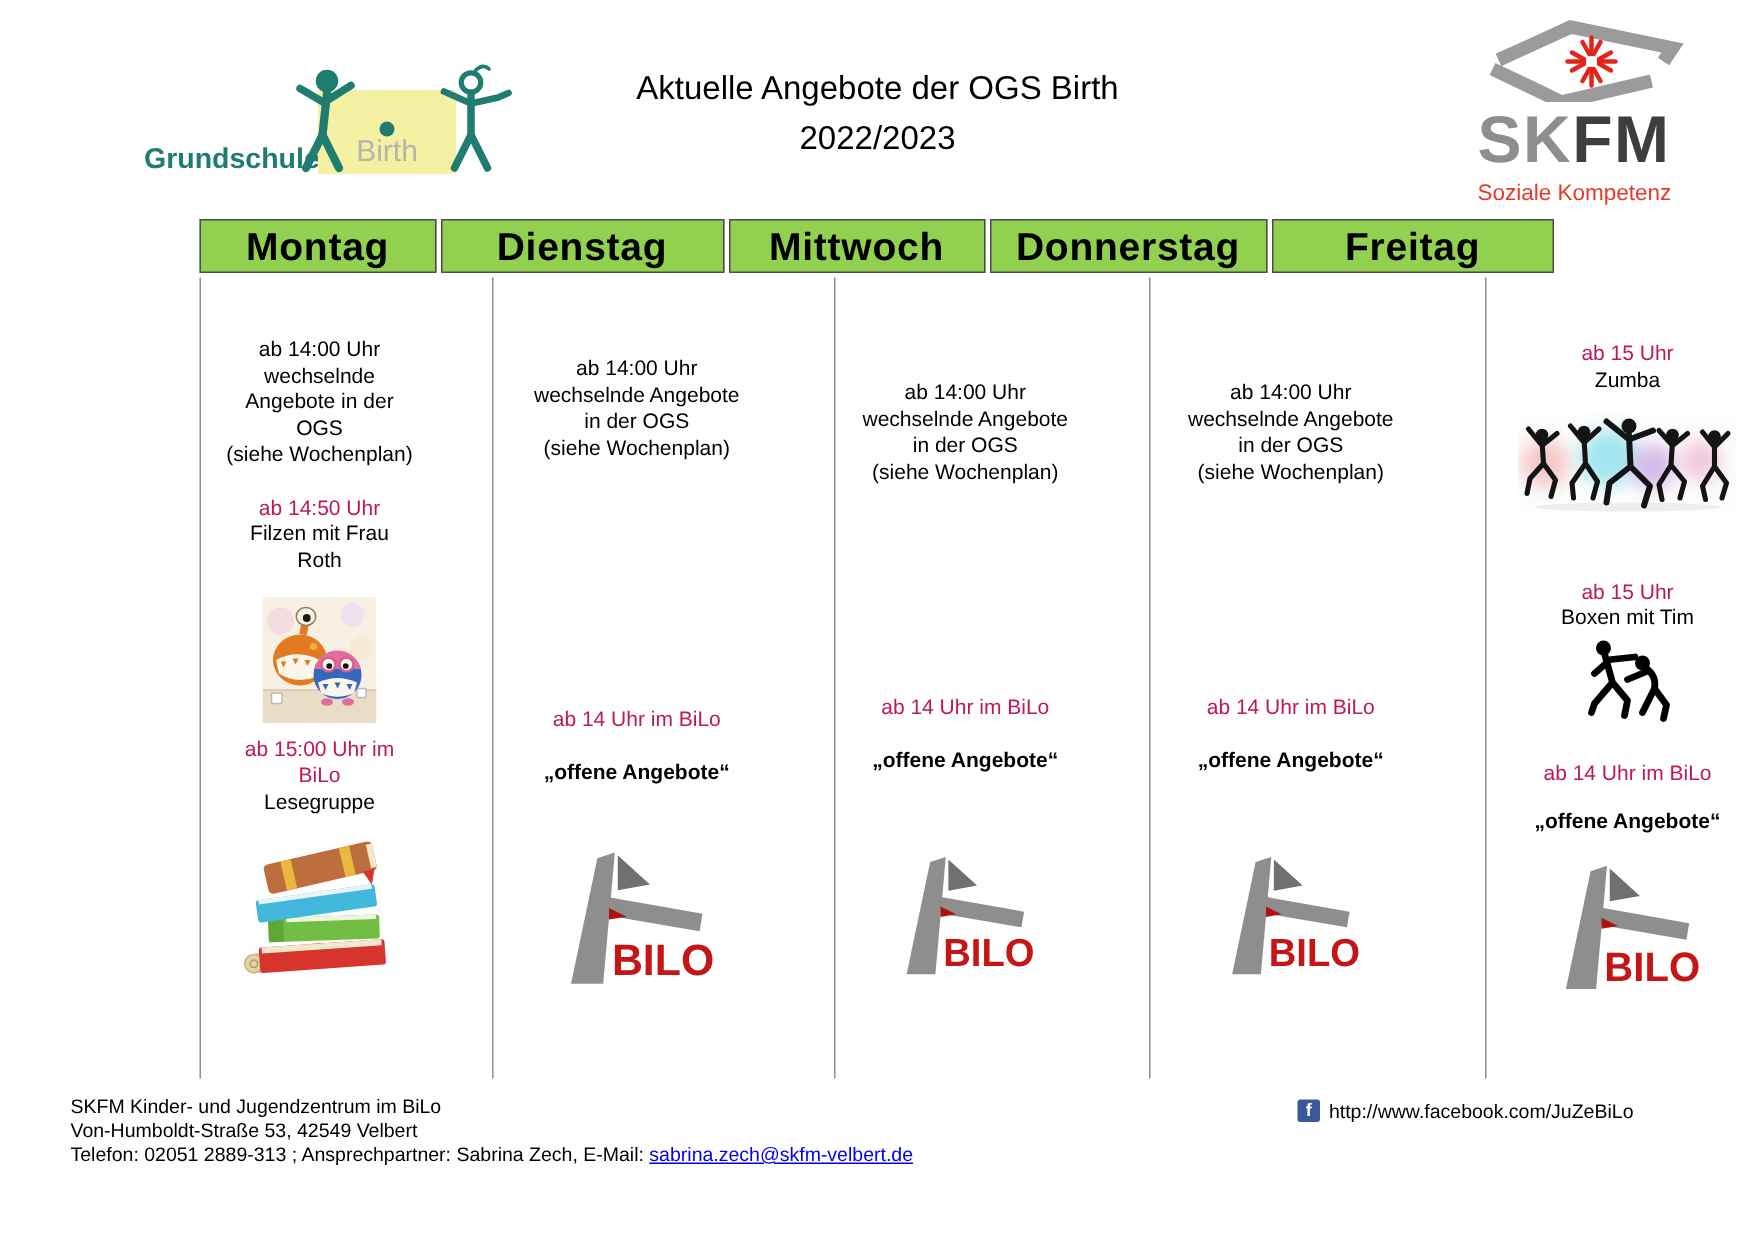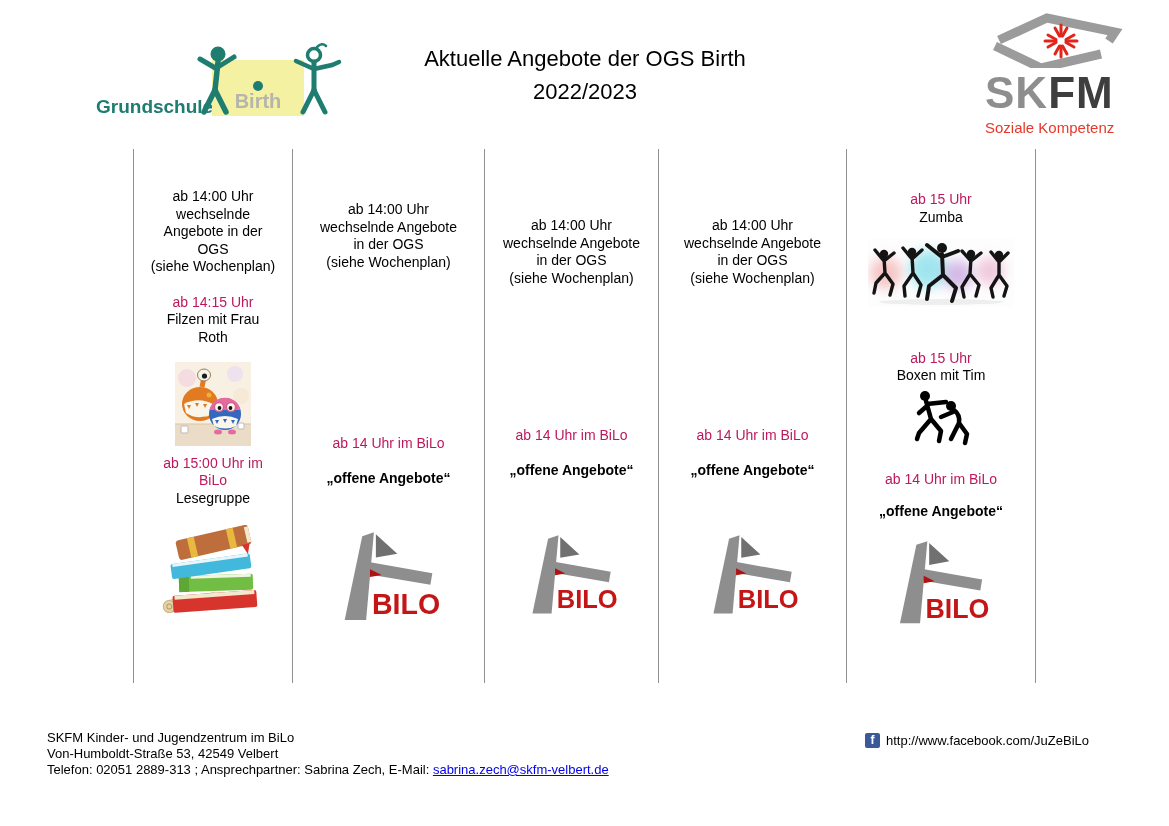--- a/index.html
+++ b/index.html
@@ -4,42 +4,42 @@
 <style>
   html,body{margin:0;padding:0;background:#fff;}
   .page{position:relative;width:1169px;height:826px;background:#ffffff;
         font-family:"Liberation Sans",sans-serif;color:#000;overflow:hidden;}
 
   
   .school-logo{position:absolute;left:96px;top:44px;width:250px;height:86px;}
   .school-name{position:absolute;left:0;top:52px;font-size:19px;font-weight:bold;color:#1F7C70;}
   .banner{position:absolute;left:116px;top:16px;width:92px;height:56px;background:#F5F1A2;}
   .banner-dot{position:absolute;left:50%;top:21px;margin-left:-5px;width:10px;height:10px;border-radius:50%;background:#1F7C70;}
-  .banner-text{position:absolute;left:0;right:0;bottom:3px;text-align:center;font-size:20px;font-weight:bold;color:#B5B5AD;}
+  .banner-text{position:absolute;left:0;right:0;bottom:3px;text-align:center;font-size:20px;font-weight:normal;color:#B5B5AD;}
   .figures-svg{position:absolute;left:100px;top:-2px;width:150px;height:88px;}
 
   .title{position:absolute;left:335px;top:42px;width:500px;text-align:center;
          font-size:22px;font-weight:normal;line-height:33px;}
 
   .skfm{position:absolute;left:985px;top:10px;width:160px;}
   .skfm-name{font-size:44px;font-weight:bold;letter-spacing:1px;line-height:38px;margin-top:2px;}
   .skfm-sk{color:#8E8E8E;}
   .skfm-fm{color:#3E3E3E;}
   .skfm-tagline{font-size:15px;font-weight:normal;color:#E8382B;margin-top:7px;}
 
   
   .wtable{position:absolute;left:133px;top:146px;width:903px;}
   .thead,.tbody{display:grid;grid-template-columns:159px 192px 174px 188px 190px;}
   .thead{height:36px;}
   .th{margin:0 1.5px;background:#92D050;border:1px solid #4d4d4d;
       display:flex;align-items:center;justify-content:center;
       font-size:26px;font-weight:bold;letter-spacing:0.5px;}
   .th:first-child{margin-left:0;}
   .th:last-child{margin-right:0;}
-  .tbody{height:534px;margin-top:3px;}
+  .tbody{height:534px;margin-top:3px;gap:36px;}
   .col{border-left:1px solid #909090;text-align:center;font-size:14px;line-height:17.5px;}
   .col:last-child{border-right:1px solid #909090;}
   .red{color:#be185d;}
   .bold{font-weight:bold;}
   .pre{white-space:pre-line;}
 
   .m-ogs{margin-top:39px;}
   .m-filzen{margin-top:18px;}
   .m-felt{margin-top:16px;}
   .m-lese{margin-top:4px;}
@@ -126,31 +126,38 @@
         <path d="M5,0 L16,0"></path>
           <path d="M13,-6 L5,-1.5"></path>
           <path d="M13,6 L5,1.5"></path>
       </g>
     </svg>
     <div class="skfm-name"><span class="skfm-sk">SK</span><span class="skfm-fm">FM</span></div>
     <div class="skfm-tagline">Soziale Kompetenz</div>
   </div>
 
   <div class="wtable">
+    <div class="thead">
+      <div class="th">Montag</div>
+      <div class="th">Dienstag</div>
+      <div class="th">Mittwoch</div>
+      <div class="th">Donnerstag</div>
+      <div class="th">Freitag</div>
+    </div>
 
     <div class="tbody">
 
       <div class="col">
         <div class="pre m-ogs">ab 14:00 Uhr
 wechselnde
 Angebote in der
 OGS
 (siehe Wochenplan)</div>
         <div class="m-filzen">
-          <div class="red">ab 14:15 Uhr</div>
+          <div class="red">ab 14:50 Uhr</div>
           <div class="pre">Filzen mit Frau
 Roth</div>
         </div>
         <div class="m-felt">
           <svg width="76" height="84" viewBox="0 0 76 84">
             <rect width="76" height="84" fill="#F9F0E4"></rect>
             <circle cx="12" cy="16" r="9" fill="#F3D7E0" opacity="0.8"></circle>
             <circle cx="60" cy="12" r="8" fill="#EADFF0" opacity="0.8"></circle>
             <circle cx="66" cy="34" r="8" fill="#F5E7D2" opacity="0.8"></circle>
             <rect y="62" width="76" height="22" fill="#EADCC6"></rect>

